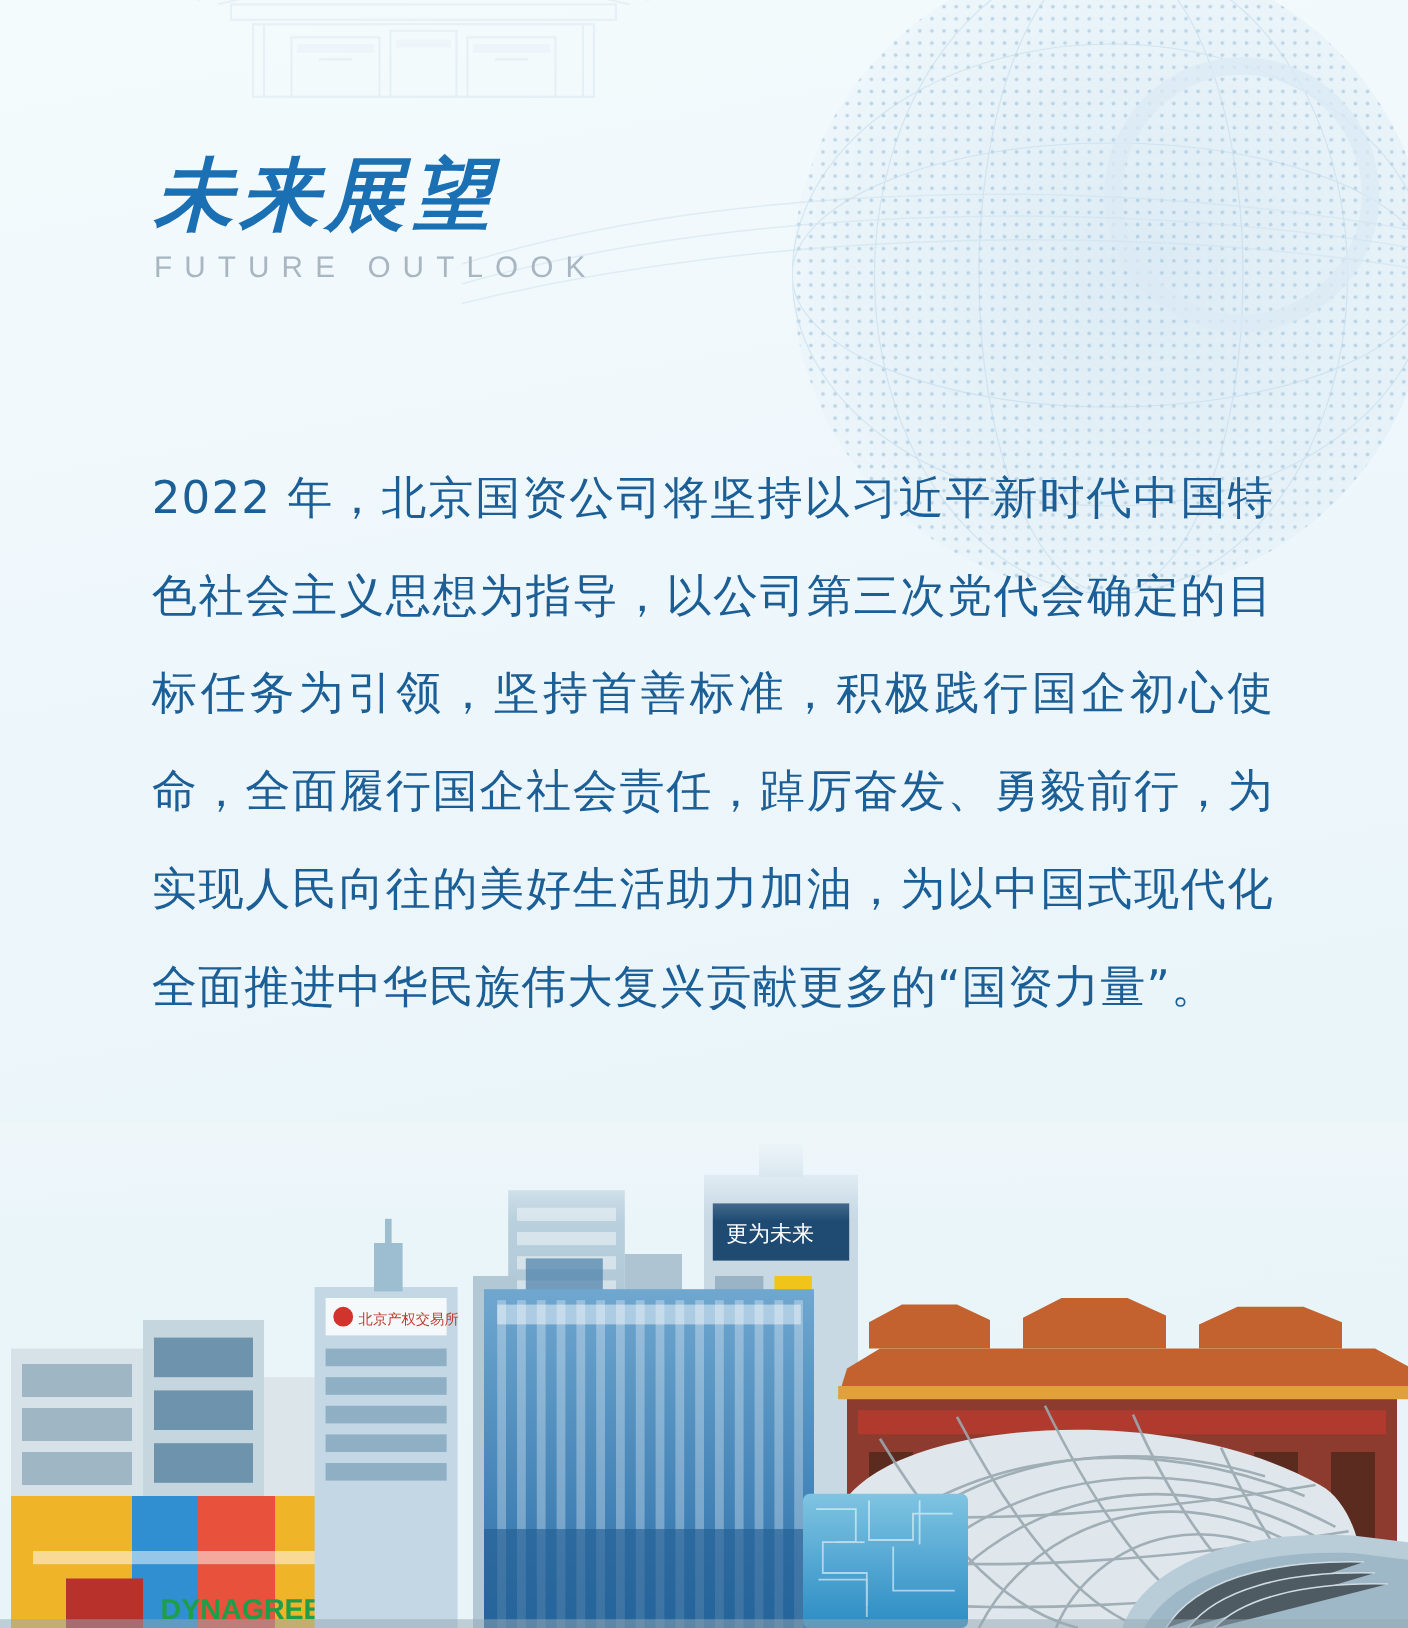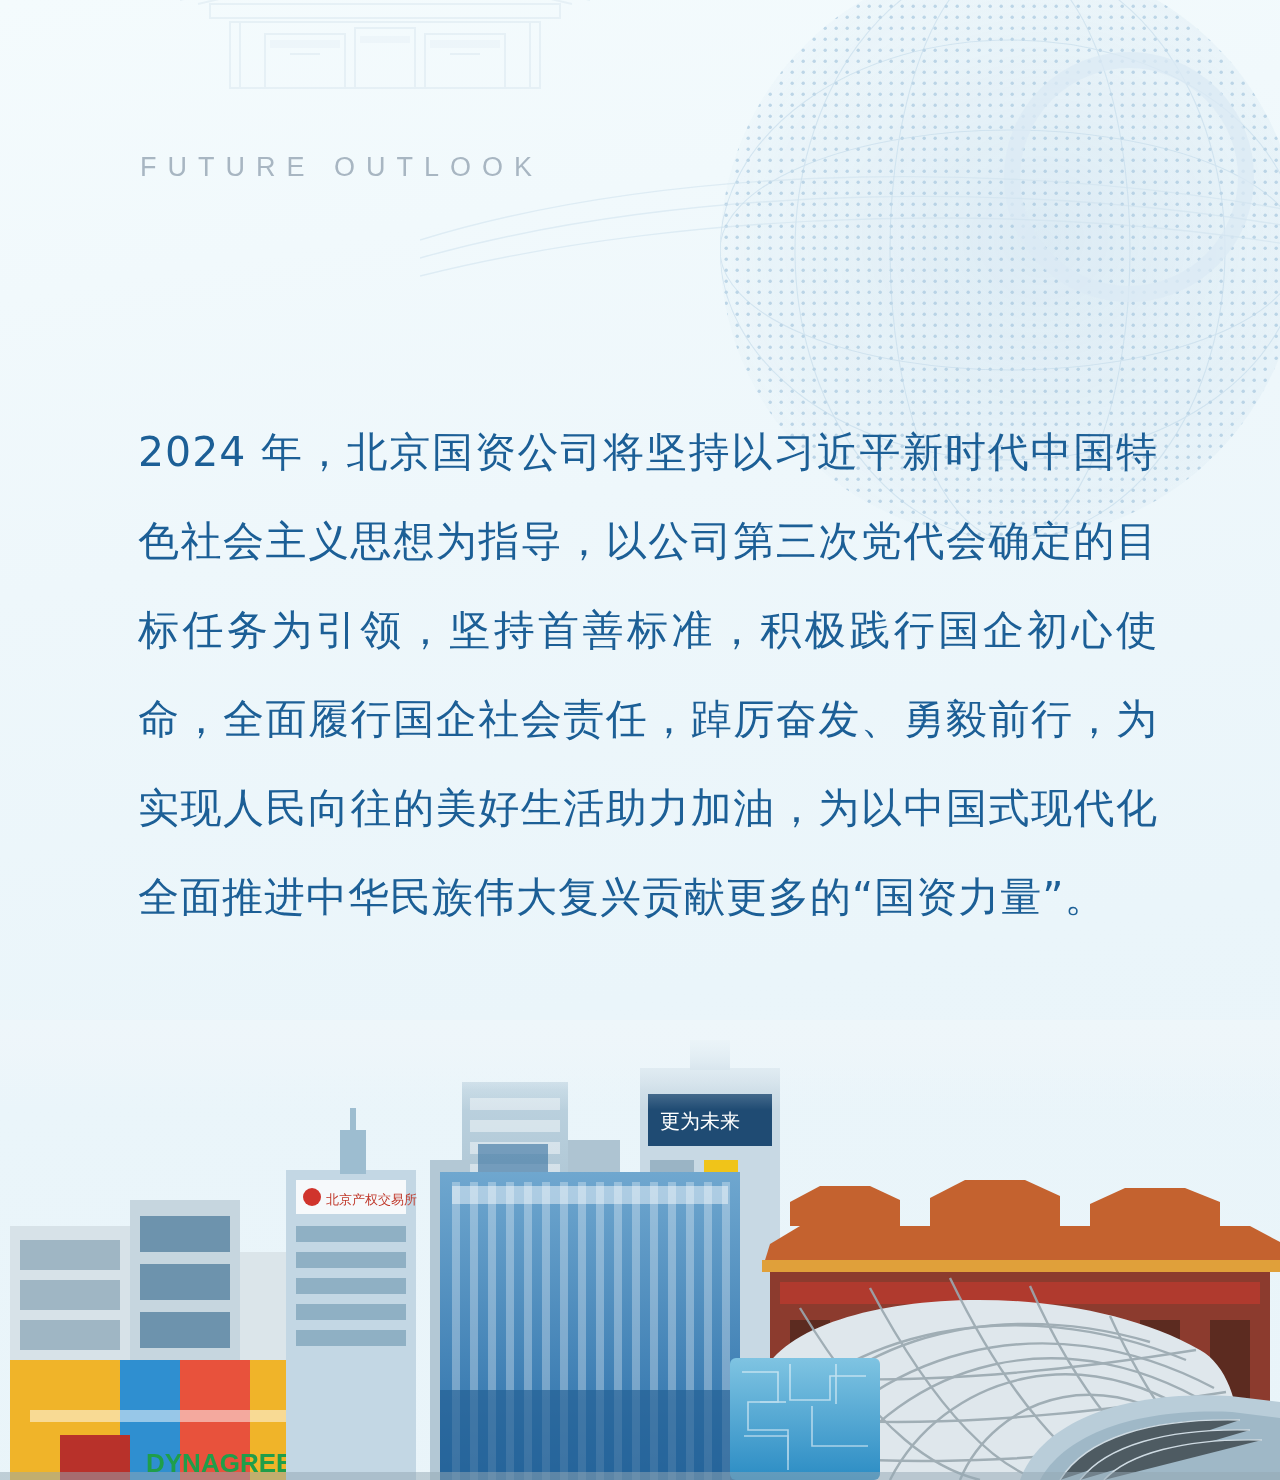--- a/index.html
+++ b/index.html
@@ -159,24 +159,25 @@
   <svg class="sweep" viewBox="0 0 900 220">
     <g stroke="#cfe2ee" fill="none" stroke-width="1.4">
       <path d="M0 120 C 260 40, 620 40, 900 96"></path>
       <path d="M0 138 C 270 62, 630 60, 900 112"></path>
       <path d="M0 156 C 280 86, 640 82, 900 130"></path>
     </g>
   </svg>
 </div>
 
 <div class="header">
+  <div class="title-cn">未来展望</div>
   <div class="title-en">FUTURE OUTLOOK</div>
 </div>
 
-<p class="body-copy">2024 年，北京国资公司将坚持以习近平新时代中国特色社会主义思想为指导，以公司第三次党代会确定的目标任务为引领，坚持首善标准，积极践行国企初心使命，全面履行国企社会责任，踔厉奋发、勇毅前行，为实现人民向往的美好生活助力加油，为以中国式现代化全面推进中华民族伟大复兴贡献更多的“国资力量”。</p>
+<p class="body-copy">2022 年，北京国资公司将坚持以习近平新时代中国特色社会主义思想为指导，以公司第三次党代会确定的目标任务为引领，坚持首善标准，积极践行国企初心使命，全面履行国企社会责任，踔厉奋发、勇毅前行，为实现人民向往的美好生活助力加油，为以中国式现代化全面推进中华民族伟大复兴贡献更多的“国资力量”。</p>
 
 <div class="skyline">
   <div class="fade-top"></div>
   <svg width="1280" height="460" viewBox="0 0 1280 460">
     <defs>
       <linearGradient id="glassA" x1="0" y1="0" x2="0" y2="1">
         <stop offset="0%" stop-color="#cfe0ea"></stop>
           <stop offset="100%" stop-color="#9fb9c9"></stop>
       </linearGradient>
       <linearGradient id="glassB" x1="0" y1="0" x2="0" y2="1">

